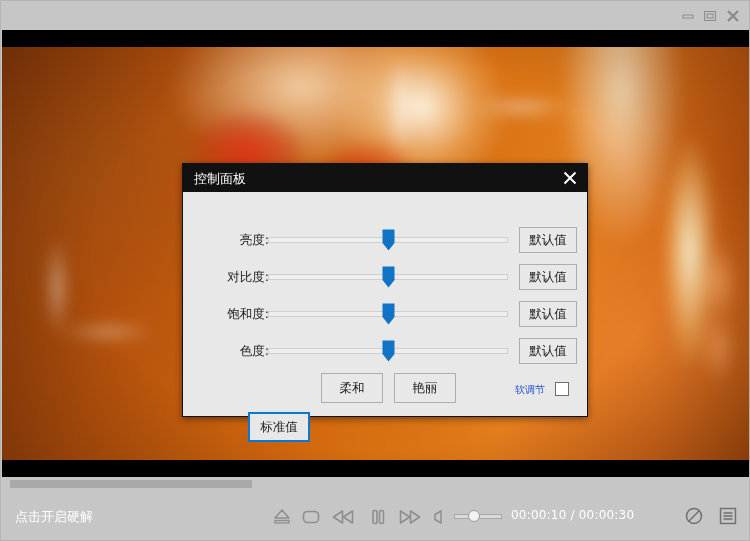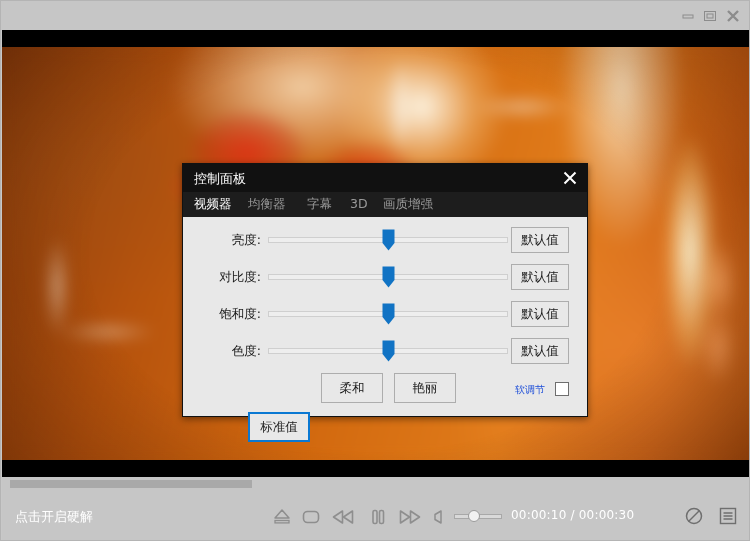--- a/index.html
+++ b/index.html
@@ -230,21 +230,21 @@
   }
   .tab.active { color: #ffffff; }
   #dlg-body {
     position: absolute;
     left: 0; top: 53px;
     width: 100%;
     bottom: 0;
     background: #e8e8e8;
   }
 
-  .row { position: absolute; left: 0; width: 100%; height: 30px; }
+  .row { position: absolute; left: 0; width: 100%; height: 30px; padding-left: 8px; }
   #row-0 { top: 8px; }
   #row-1 { top: 45px; }
   #row-2 { top: 82px; }
   #row-3 { top: 119px; }
 
   .row-label {
     position: absolute;
     right: 326px;
     top: 7px;
     font-size: 12.5px;
@@ -444,27 +444,20 @@
 
     <div id="dlg-title">
       <div id="dlg-title-text">控制面板</div>
       <div id="dlg-close">
         <svg width="18" height="18" viewBox="0 0 18 18">
           <path d="M3.5 3.5 L14.5 14.5 M14.5 3.5 L3.5 14.5" stroke="#ffffff" stroke-width="2" fill="none"></path>
         </svg>
       </div>
     </div>
 
-    <div id="dlg-tabs">
-      <div class="tab active" style="left:11px;">视频器</div>
-      <div class="tab" style="left:65px;">均衡器</div>
-      <div class="tab" style="left:124px;">字幕</div>
-      <div class="tab" style="left:167px;">3D</div>
-      <div class="tab" style="left:200px;">画质增强</div>
-    </div>
 
     <div id="dlg-body">
 
       <div class="row" id="row-0">
         <div class="row-label">亮度:</div>
         <div class="slider">
           <div class="slider-track"></div>
           <div class="slider-thumb" style="left:50%;">
             <svg width="13" height="22" viewBox="0 0 13 22">
               <path d="M0.5 0.5 H12.5 V14 L6.5 21.5 L0.5 14 Z" fill="#1173c4"></path>

